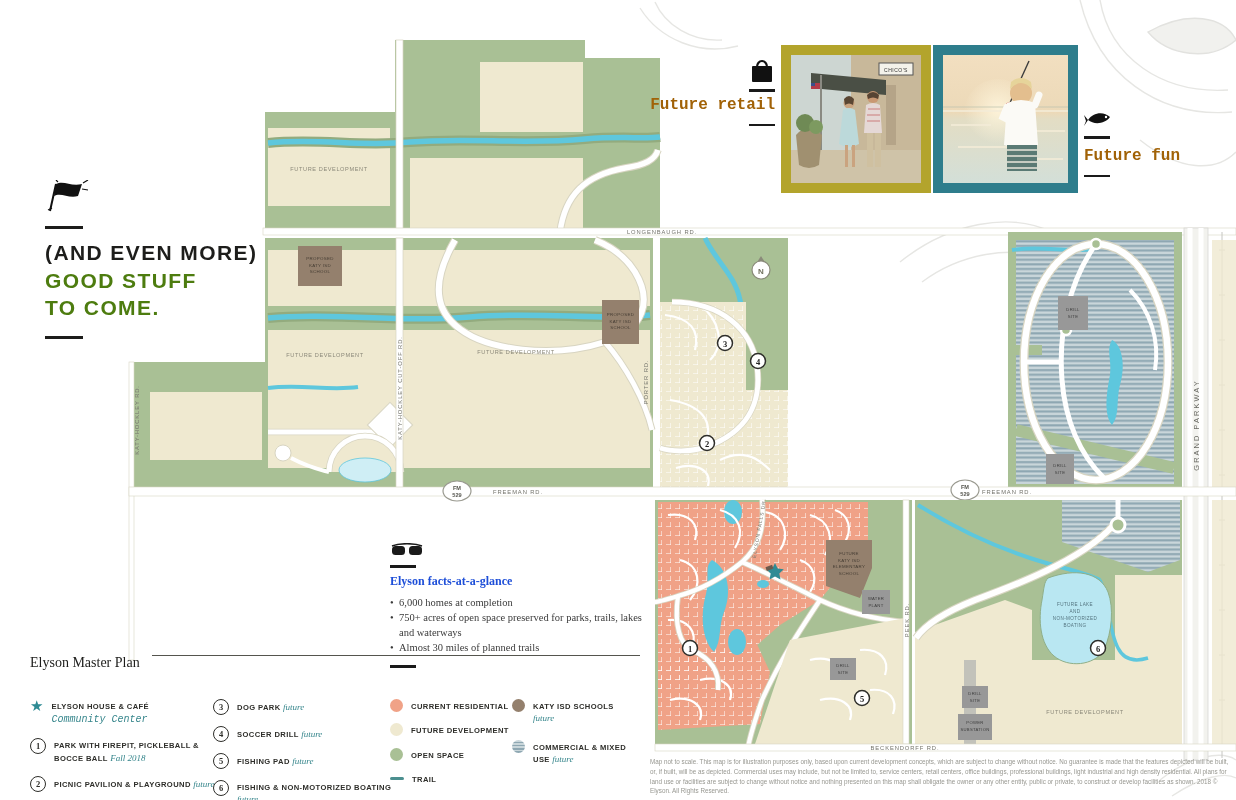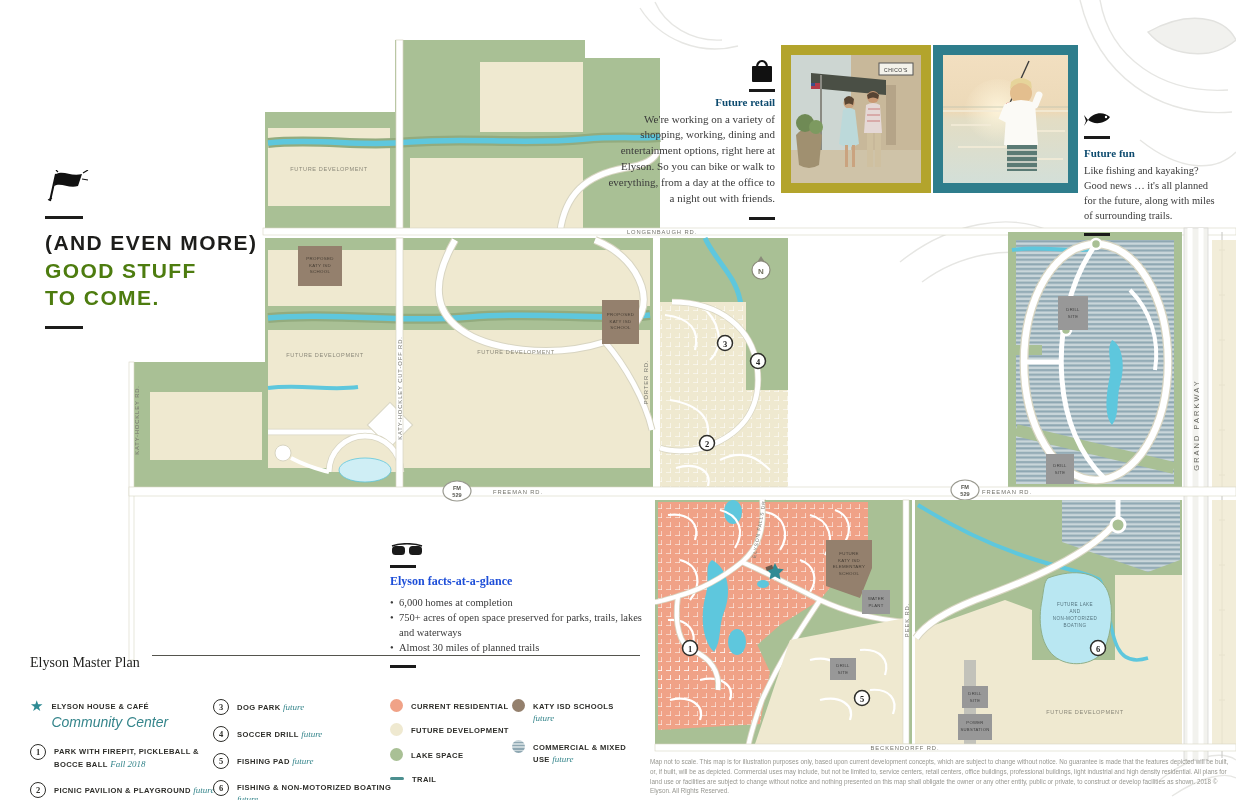--- a/index.html
+++ b/index.html
@@ -11,28 +11,28 @@
   text{font-family:"Liberation Sans",sans-serif;}
   .mlab{font-size:5.6px;fill:#8c897a;letter-spacing:.6px;text-anchor:middle;}
   .rlab{font-size:5.8px;fill:#74746c;letter-spacing:.9px;text-anchor:middle;}
   .boxlab{font-size:4.4px;fill:#453c33;letter-spacing:.3px;text-anchor:middle;}
   .graybox{font-size:4.2px;fill:#3d3d3d;letter-spacing:.3px;text-anchor:middle;}
   .lakelab{font-size:4.6px;fill:#54747f;letter-spacing:.4px;text-anchor:middle;}
   .shield{font-size:5.6px;font-weight:bold;fill:#55554e;text-anchor:middle;}
   .mnum{font-size:8.5px;font-family:"Liberation Serif",serif;font-weight:bold;fill:#222;text-anchor:middle;}
   .compassN{font-size:8px;font-weight:bold;fill:#72725f;text-anchor:middle;}
   
-  .headline{left:45px;top:170px;z-index:2;}
+  .headline{left:45px;top:180px;z-index:2;}
   .rule{width:38px;height:3px;background:#1d1d1b;margin:10px 0;}
   .headline h1{margin:0;font-size:21px;font-weight:800;letter-spacing:1.4px;line-height:1.32;color:#1d1d1b;}
   .headline .teal{color:#4d7c0f;}
   
   .retail{left:605px;top:55px;width:170px;text-align:right;z-index:2;}
   .retail .icon-wrap{display:flex;flex-direction:column;align-items:flex-end;}
-  .retail h3, .fun h3{margin:4px 0 4px;font-size:11px;font-family:Liberation Serif, serif;color:#0c4a6e;}
+  .retail h3, .fun h3{margin:4px 0 4px;font-size:16px;font-family:Liberation Mono, monospace;color:#a16207;}
   .serifp{font-family:"Liberation Serif",serif;font-size:11px;line-height:1.45;color:#3b3b3b;margin:0;}
   .endrule{width:26px;height:2.5px;background:#1a1a1a;margin-top:10px;}
   .retail .endrule{margin-left:auto;}
   
   .photo{z-index:2;box-sizing:border-box;}
   .photo1{left:781px;top:45px;width:150px;height:148px;background:#b3a42c;padding:10px;}
   .photo2{left:933px;top:45px;width:145px;height:148px;background:#2e7d8c;padding:10px;}
   .photo svg{display:block;width:100%;height:100%;}
   
   .fun{left:1084px;top:108px;width:132px;z-index:2;}
@@ -47,21 +47,21 @@
   .legend-title-row{display:flex;align-items:flex-start;gap:12px;}
   .legend-title{font-family:"Liberation Serif",serif;font-size:14px;color:#1d1d1b;white-space:nowrap;}
   .legend-line{flex:1;border-top:1px solid #55554e;height:0;}
   .lg-item{display:flex;gap:8px;align-items:flex-start;margin-bottom:11px;}
   .lg-num{width:14px;height:14px;border:1.3px solid #2e2e2a;border-radius:50%;flex:0 0 auto;
           display:flex;align-items:center;justify-content:center;
           font-family:"Liberation Serif",serif;font-weight:bold;font-size:8.5px;color:#2e2e2a;background:#fff;}
   .lg-label{font-size:7.6px;font-weight:bold;letter-spacing:.4px;color:#2e2e2a;line-height:1.5;padding-top:2px;}
   .note{font-family:"Liberation Serif",serif;font-style:italic;font-weight:normal;color:#35858b;font-size:9px;letter-spacing:0;}
   .lg-star{color:#2f8b94;font-size:15px;line-height:14px;flex:0 0 auto;}
-  .sub{display:block;font-family:Liberation Sans, sans-serif;font-style:italic;font-weight:normal;color:#35858b;font-size:14px;letter-spacing:0;}
+  .sub{display:block;font-family:Liberation Mono, monospace;font-style:italic;font-weight:normal;color:#35858b;font-size:10px;letter-spacing:0;}
   .col{position:absolute;top:28px;}
   .col1{left:0;width:185px;}
   .col2{left:183px;width:185px;}
   .col3{left:360px;width:130px;}
   .col4{left:482px;width:125px;}
   .sw{width:13px;height:13px;border-radius:50%;flex:0 0 auto;}
   .sw.residential{background:#f0a287;}
   .sw.development{background:#efe9d0;}
   .sw.open{background:#a9c095;}
   .sw.katy{background:#94806d;}
@@ -395,21 +395,20 @@
 
 <div class="abs retail">
   <div class="icon-wrap">
     <svg width="26" height="30">
       <path d="M8,12 a5,6 0 0 1 10,0" fill="none" stroke="#111" stroke-width="2.2"></path>
       <rect x="3" y="11" width="20" height="16" fill="#111" rx="1"></rect>
     </svg>
     <div style="width:26px;height:2.5px;background:#1a1a1a;margin-top:4px"></div>
   </div>
   <h3>Future retail</h3>
-  <p class="serifp">We're working on a variety of shopping, working, dining and entertainment options, right here at Elyson. So you can bike or walk to everything, from a day at the office to a night out with friends.</p>
   <div class="endrule"></div>
 </div>
 
 <div class="abs photo photo1">
   <svg viewBox="0 0 130 128" preserveAspectRatio="none">
     <rect width="130" height="128" fill="#cdd6d2"></rect>
     <rect x="60" y="0" width="70" height="95" fill="#c8b89a"></rect>
     <rect x="95" y="30" width="10" height="60" fill="#b5a488"></rect>
     <polygon points="20,18 95,25 95,40 20,33" fill="#4a4f45"></polygon>
     <rect x="88" y="8" width="34" height="12" fill="#f4f2ea" stroke="#555" stroke-width="1"></rect>
@@ -469,21 +468,20 @@
 </div>
 
 <div class="abs fun">
   <svg width="28" height="20">
     <path d="M4,12 C9,4 20,3 26,9 C21,16 10,17 4,12 Z" fill="#111"></path>
     <path d="M4,12 L0,7 L2,13 L0,18 Z" fill="#111"></path>
     <circle cx="22" cy="9" r="1.2" fill="#fff"></circle>
   </svg>
   <div style="width:26px;height:2.5px;background:#1a1a1a;margin:4px 0 8px"></div>
   <h3>Future fun</h3>
-  <p class="serifp" style="font-size:10.5px">Like fishing and kayaking? Good news … it's all planned for the future, along with miles of surrounding trails.</p>
   <div class="endrule"></div>
 </div>
 
 <div class="abs facts">
   <svg width="34" height="14">
     <path d="M2,3 C10,0 24,0 32,3" stroke="#1a1a1a" stroke-width="1.6" fill="none"></path>
     <rect x="2" y="3" width="13" height="9" rx="3.5" fill="#1a1a1a"></rect>
     <rect x="19" y="3" width="13" height="9" rx="3.5" fill="#1a1a1a"></rect>
   </svg>
   <div style="width:26px;height:2.5px;background:#1a1a1a;margin:4px 0 2px"></div>
@@ -547,21 +545,21 @@
       <div class="lg-item">
         <span class="sw residential"></span>
         <span class="lg-label">CURRENT RESIDENTIAL</span>
       </div>
       <div class="lg-item">
         <span class="sw development"></span>
         <span class="lg-label">FUTURE DEVELOPMENT</span>
       </div>
       <div class="lg-item">
         <span class="sw open"></span>
-        <span class="lg-label">LAKE SPACE</span>
+        <span class="lg-label">OPEN SPACE</span>
       </div>
       <div class="lg-item">
         <span class="sw trail"></span>
         <span class="lg-label">TRAIL</span>
       </div>
     </div>
     <div class="col col4">
       <div class="lg-item">
         <span class="sw katy"></span>
         <span class="lg-label"><span>KATY ISD SCHOOLS</span>

